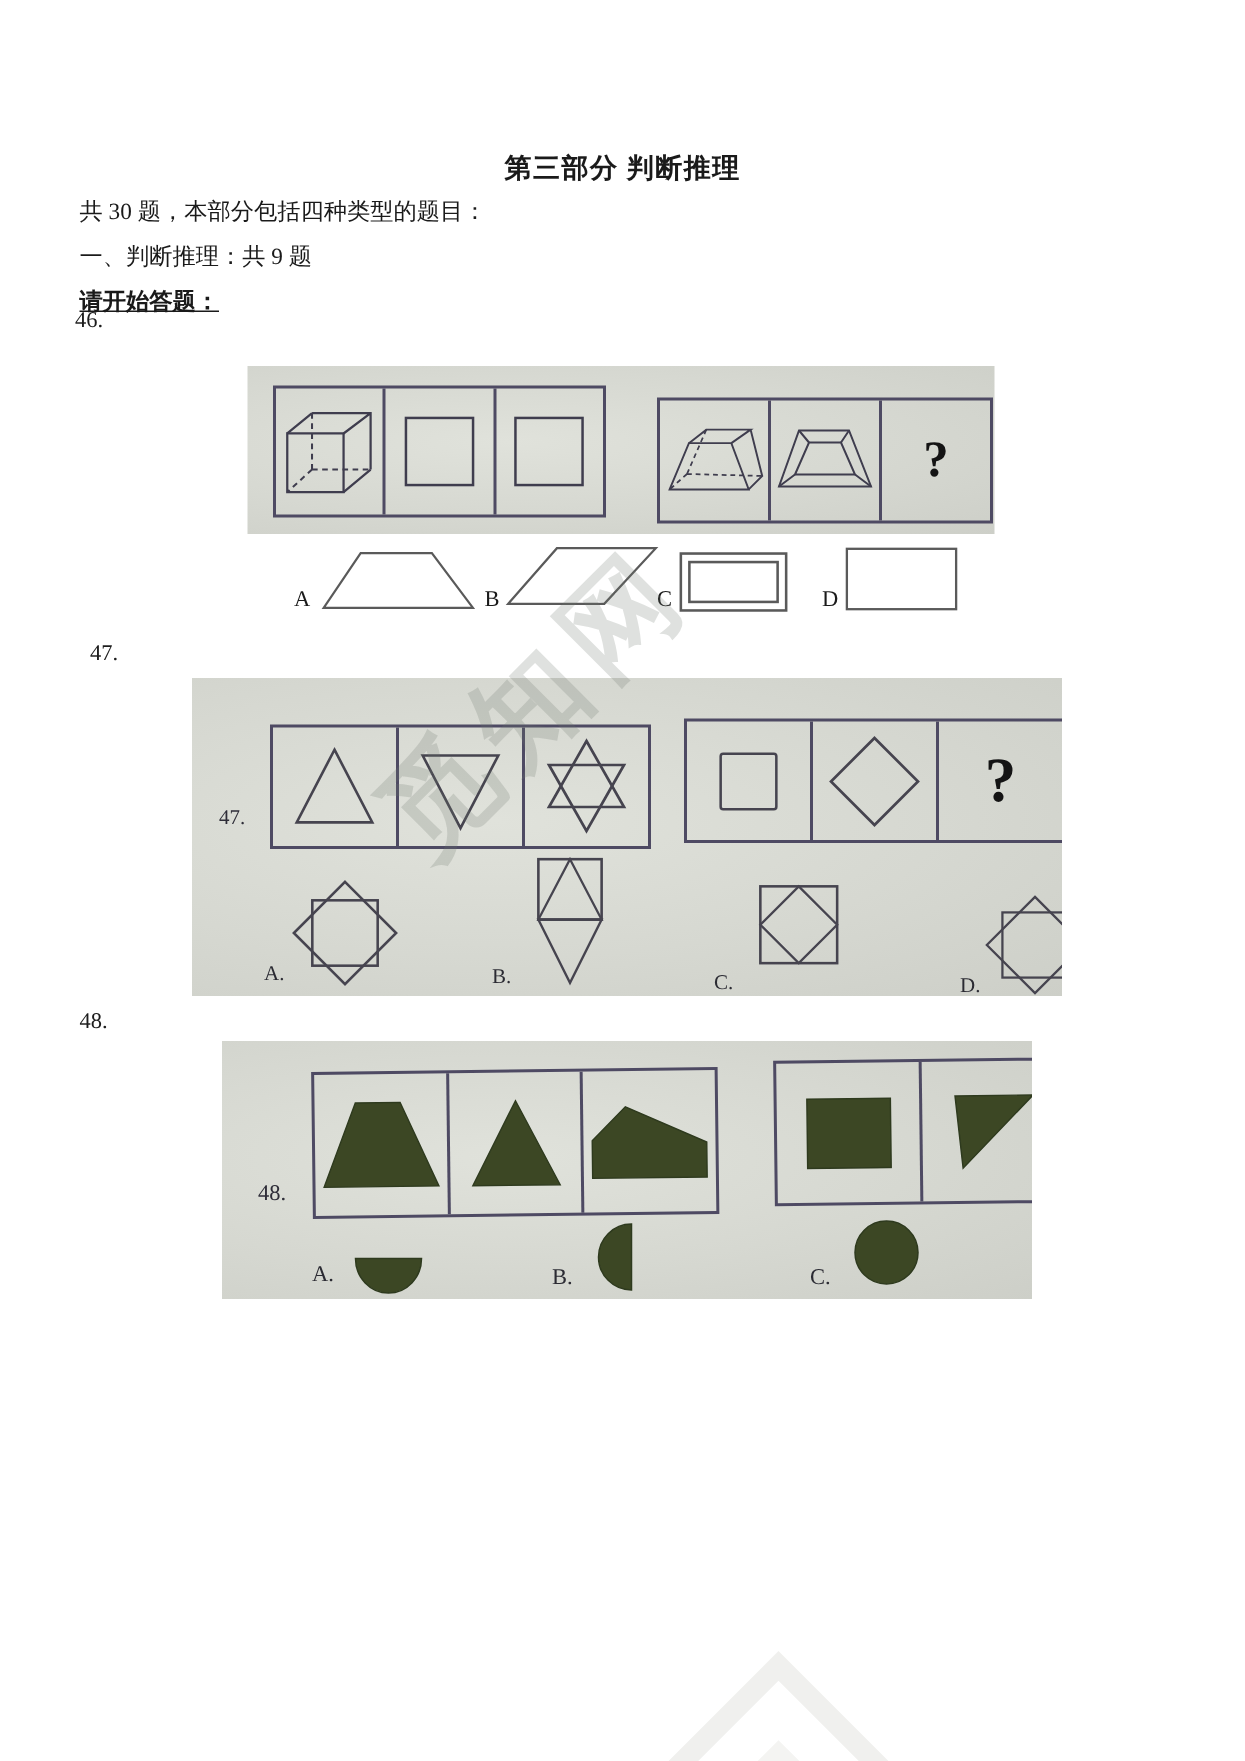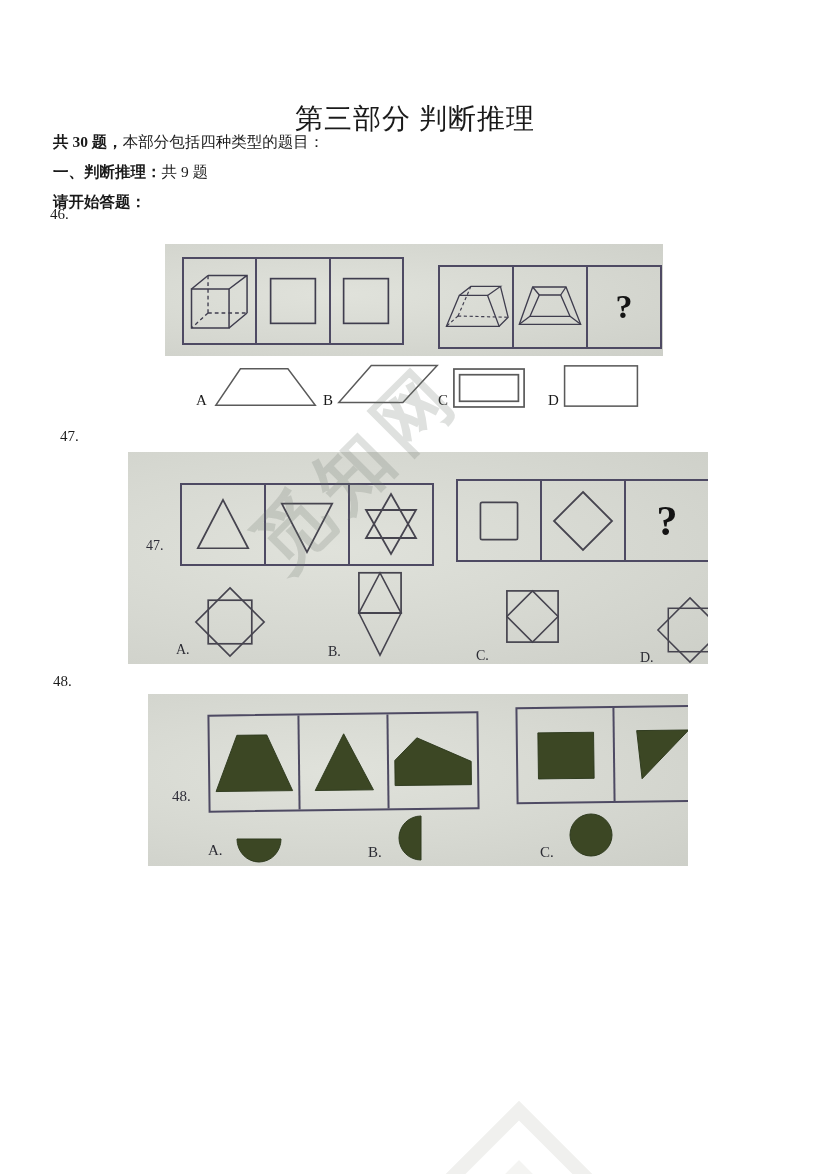--- a/index.html
+++ b/index.html
@@ -4,28 +4,28 @@
 <style>
   html,body { margin:0; padding:0; background:#ffffff; }
   .page {
     position:relative; width:830px; height:1174px; margin:0 auto;
     background:#ffffff; overflow:hidden;
     font-family:"Liberation Serif", serif; color:#1a1a1a;
   }
   
   .title {
     position:absolute; top:100px; left:0; width:100%;
-    text-align:center; font-size:28px; font-weight:normal; margin:0;
+    text-align:center; font-size:18px; font-weight:bold; margin:0;
     letter-spacing:1px; z-index:3;
   }
   .ln { position:absolute; left:53px; margin:0; font-size:15.5px; line-height:18px; z-index:3; }
-  .ln b { font-weight:bold; }
+  .ln b { font-weight:normal; }
   .ln1 { top:133px; }
   .ln2 { top:163px; }
-  .ln3 { top:193px; font-weight:bold; }
+  .ln3 { top:193px; font-weight:bold;text-decoration:underline; }
   .qnum { position:absolute; margin:0; font-size:15px; color:#1c1c1c; z-index:3; }
   .qn46 { left:50px; top:206px; }
   .qn47 { left:60px; top:428px; }
   .qn48 { left:53px; top:673px; }
 
   
   .photo {
     position:absolute; overflow:hidden; z-index:1;
     background:radial-gradient(ellipse at 35% 45%, #e0e2db 0%, #d6d8d1 55%, #cdcfc8 100%);
   }

